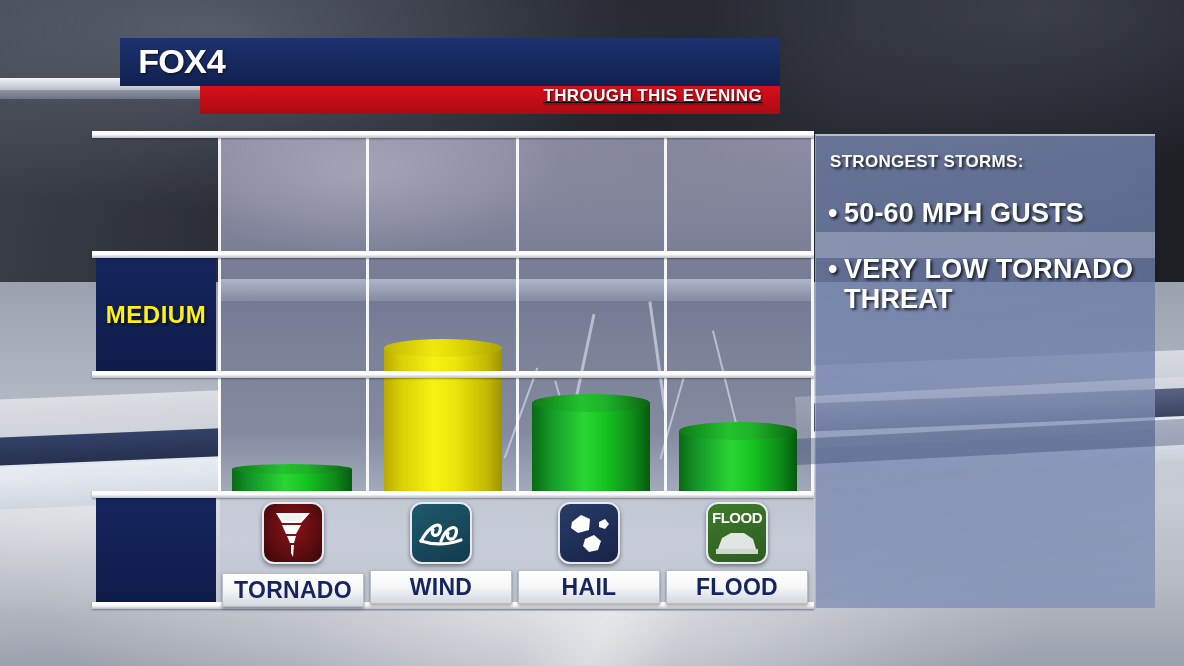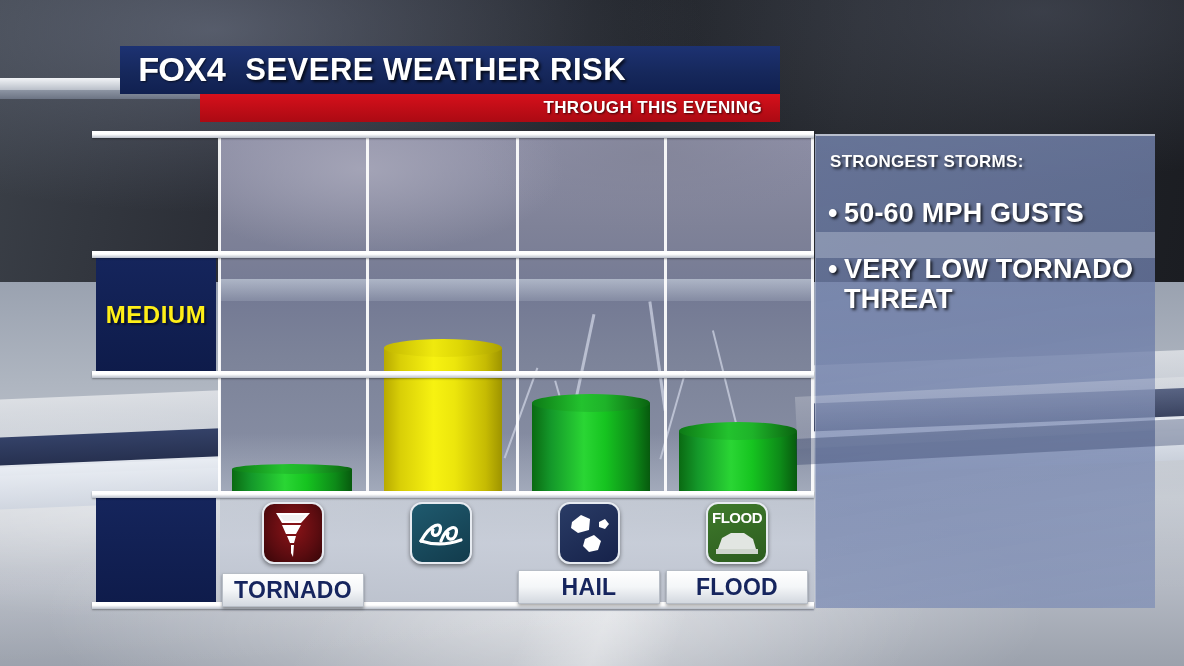--- a/index.html
+++ b/index.html
@@ -56,21 +56,21 @@
   .hdr-ledge {
     position:absolute; left:0; top:78px; width:240px; height:12px;
     background:linear-gradient(180deg,#f2f4f7,#b9bfc9);
   }
   .hdr-ledge2 {
     position:absolute; left:0; top:90px; width:212px; height:9px;
     background:linear-gradient(180deg,#8d95a3,#6c7484);
   }
 
   
-  #banner { position:absolute; left:120px; top:46px; width:660px; height:48px; }
+  #banner { position:absolute; left:120px; top:38px; width:660px; height:48px; }
   .banner-blue {
     position:absolute; inset:0;
     background:linear-gradient(180deg,#1d3272 0%,#16285c 55%,#102050 100%);
     display:flex; align-items:center;
   }
   .fox-logo {
     display:flex; align-items:baseline; color:#fff;
     font-weight:bold; letter-spacing:-1px;
     font-size:33px; margin-left:20px;
     text-shadow:1px 1px 2px rgba(0,0,0,.6);
@@ -81,21 +81,21 @@
   .fox-logo .num { font-size:33px; margin-left:1px; }
   .banner-title {
     color:#fff; font-weight:bold; font-size:31px;
     margin-left:22px; letter-spacing:.5px;
     text-shadow:2px 2px 3px rgba(0,0,0,.75);
     white-space:nowrap;
   }
   .banner-red {
     position:absolute; left:80px; top:48px; width:580px; height:28px;
     background:linear-gradient(180deg,#d6101b,#ab0a13);
-    display:flex; align-items:center; justify-content:flex-end;
+    display:flex; align-items:flex-start; justify-content:flex-end;text-decoration:underline;
   }
   .banner-sub {
     color:#fff; font-weight:bold; font-size:17px;
     letter-spacing:.4px; margin-right:18px; white-space:nowrap;
     text-shadow:1px 1px 2px rgba(0,0,0,.65);
   }
 
   
   #chart {
     position:absolute; left:92px; top:133px; width:722px; height:478px;
@@ -253,21 +253,20 @@
   <div class="arc-light"></div>
   <div class="hdr-ledge"></div>
   <div class="hdr-ledge2"></div>
 
   <div id="banner">
     <div class="banner-blue">
       <div class="fox-logo">
         <span class="fx">FOX</span>
           <span class="num">4</span>
       </div>
-      <div class="banner-title">SEVERE WEATHER RISK</div>
     </div>
     <div class="banner-red">
       <div class="banner-sub">THROUGH THIS EVENING</div>
     </div>
   </div>
 
   <div id="chart">
 
     <div class="chart-sky">
       <div class="bolt b1"></div>
@@ -356,20 +355,23 @@
         <svg width="48" height="26" viewBox="0 0 48 26" style="margin-top:18px">
           <path d="M5 20 L9 9 L18 4 L31 4 L40 10 L43 20 Z" fill="#e2e6e2"></path>
           <path d="M3 20 L45 20 L45 25 L3 25 Z" fill="#cfd6cd"></path>
         </svg>
       </div>
     </div>
 
     <div class="cat-plate" style="left:130px; top:440px; width:142px">
       <span class="cat-text">TORNADO</span>
     </div>
+    <div class="cat-plate" style="left:278px; top:437px; width:142px">
+      <span class="cat-text">WIND</span>
+    </div>
     <div class="cat-plate" style="left:426px; top:437px; width:142px">
       <span class="cat-text">HAIL</span>
     </div>
     <div class="cat-plate" style="left:574px; top:437px; width:142px">
       <span class="cat-text">FLOOD</span>
     </div>
   </div>
 
   <div id="info">
     <div class="panel-arc"></div>

